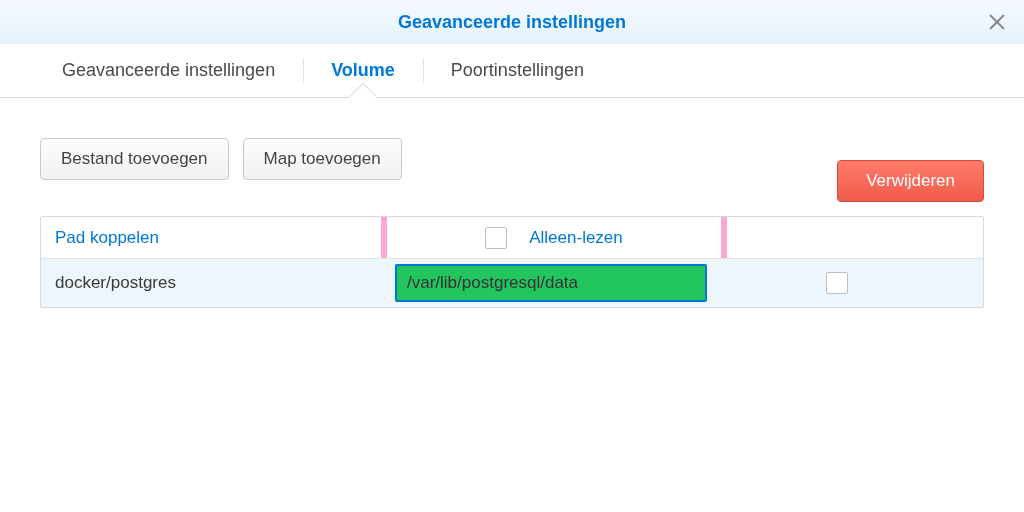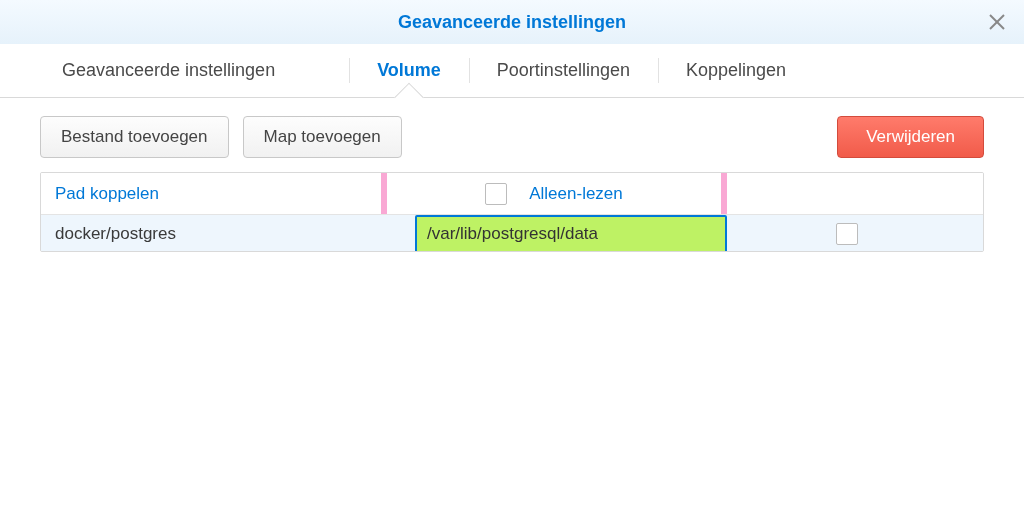--- a/index.html
+++ b/index.html
@@ -63,21 +63,20 @@
     position: absolute;
     left: 0;
     top: 14px;
     bottom: 14px;
     width: 1px;
     background: #e2e2e2;
   }
   .tab.active {
     color: #0078d7;
     font-weight: 700;
-    margin-left: 46px;
   }
   .tab.active::after {
     content: "";
     position: absolute;
     bottom: -11px;
     left: 50%;
     transform: translateX(-50%) rotate(45deg);
     width: 20px;
     height: 20px;
     background: #fff;
@@ -102,20 +101,21 @@
     cursor: pointer;
     display: inline-flex;
     align-items: center;
   }
   .btn-danger {
     background: linear-gradient(to bottom, #ff7b6b, #f15b4a);
     border: 1px solid #d34b3c;
     color: #fff;
     font-weight: 500;
     padding: 8px 28px;
+    margin-top: 44px;
   }
   .spacer { flex: 1; }
   .table {
     margin: 0 40px;
     border: 1px solid #d9d9d9;
     border-radius: 2px;
     overflow: hidden;
   }
   .thead, .trow {
     display: grid;
@@ -126,37 +126,36 @@
     height: 42px;
     background: #fff;
     border-bottom: 1px solid #e4e4e4;
     color: #0078d7;
     font-size: 17px;
   }
   .th { padding: 0 14px; display: flex; align-items: center; height: 100%; }
   .th + .th { border-left: 6px solid #f9a8d4; text-align: right; }
   .th.center { justify-content: center; gap: 22px; }
   .trow {
-    height: 36px;
+    height: 48px;
     background: #eef6fd;
     font-size: 17px;
     color: #3a3a3a;
-    gap: 20px;
   }
   .td { padding: 0 14px; display: flex; align-items: center; height: 100%; }
   .td.center { justify-content: center; }
   .path-input {
     width: 100%;
     height: 38px;
     border: 2px solid #0078d7;
     border-radius: 2px;
     padding: 0 10px;
     font-size: 17px;
     color: #333;
-    background: #bef264;
+    background: #22c55e;
     outline: none;
   }
   .checkbox {
     width: 22px;
     height: 22px;
     border: 1px solid #bcbcbc;
     background: #fff;
     display: inline-block;
     cursor: pointer;
     border-radius: 2px;
@@ -179,23 +178,20 @@
 
   <div class="tab-bar">
     <div class="tab">
       <span>Geavanceerde instellingen</span>
     </div>
     <div class="tab active">
       <span>Volume</span>
     </div>
     <div class="tab">
       <span>Poortinstellingen</span>
-    </div>
-    <div class="tab">
-      <span>Koppelingen</span>
     </div>
   </div>
 
   <div class="toolbar">
     <button class="btn">Bestand toevoegen</button>
     <button class="btn">Map toevoegen</button>
     <div class="spacer"></div>
     <button class="btn btn-danger">Verwijderen</button>
   </div>
 

